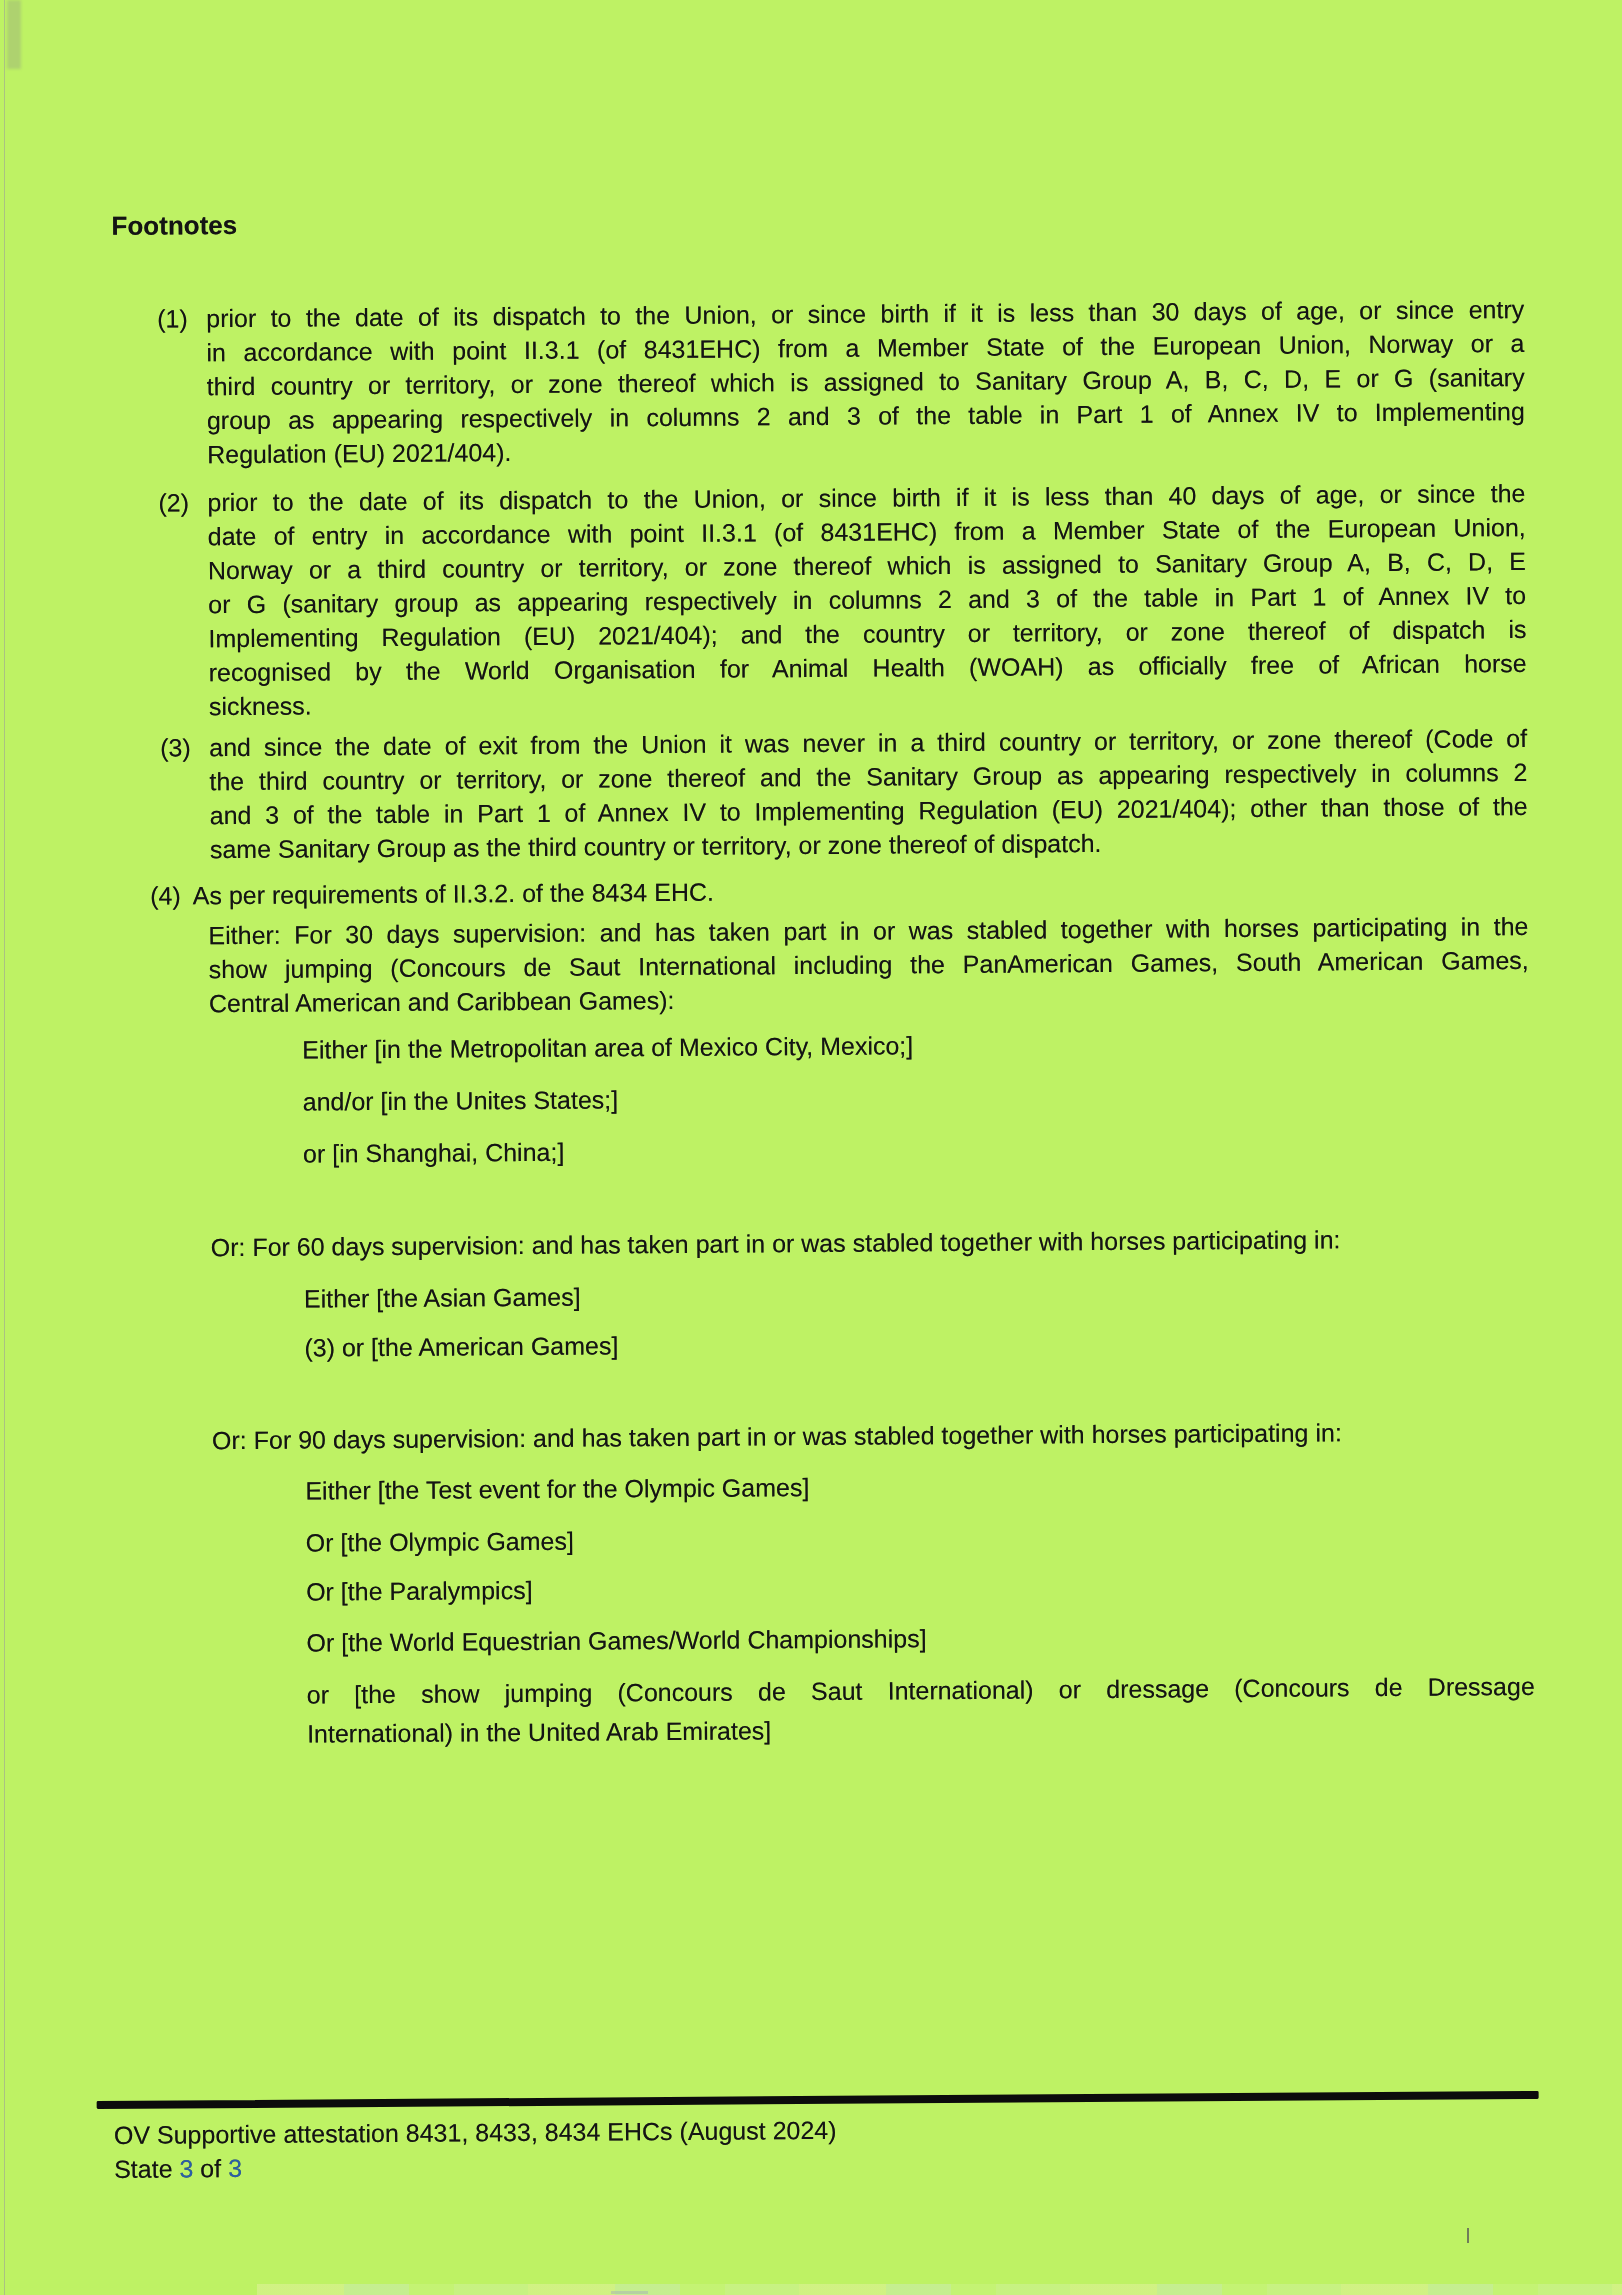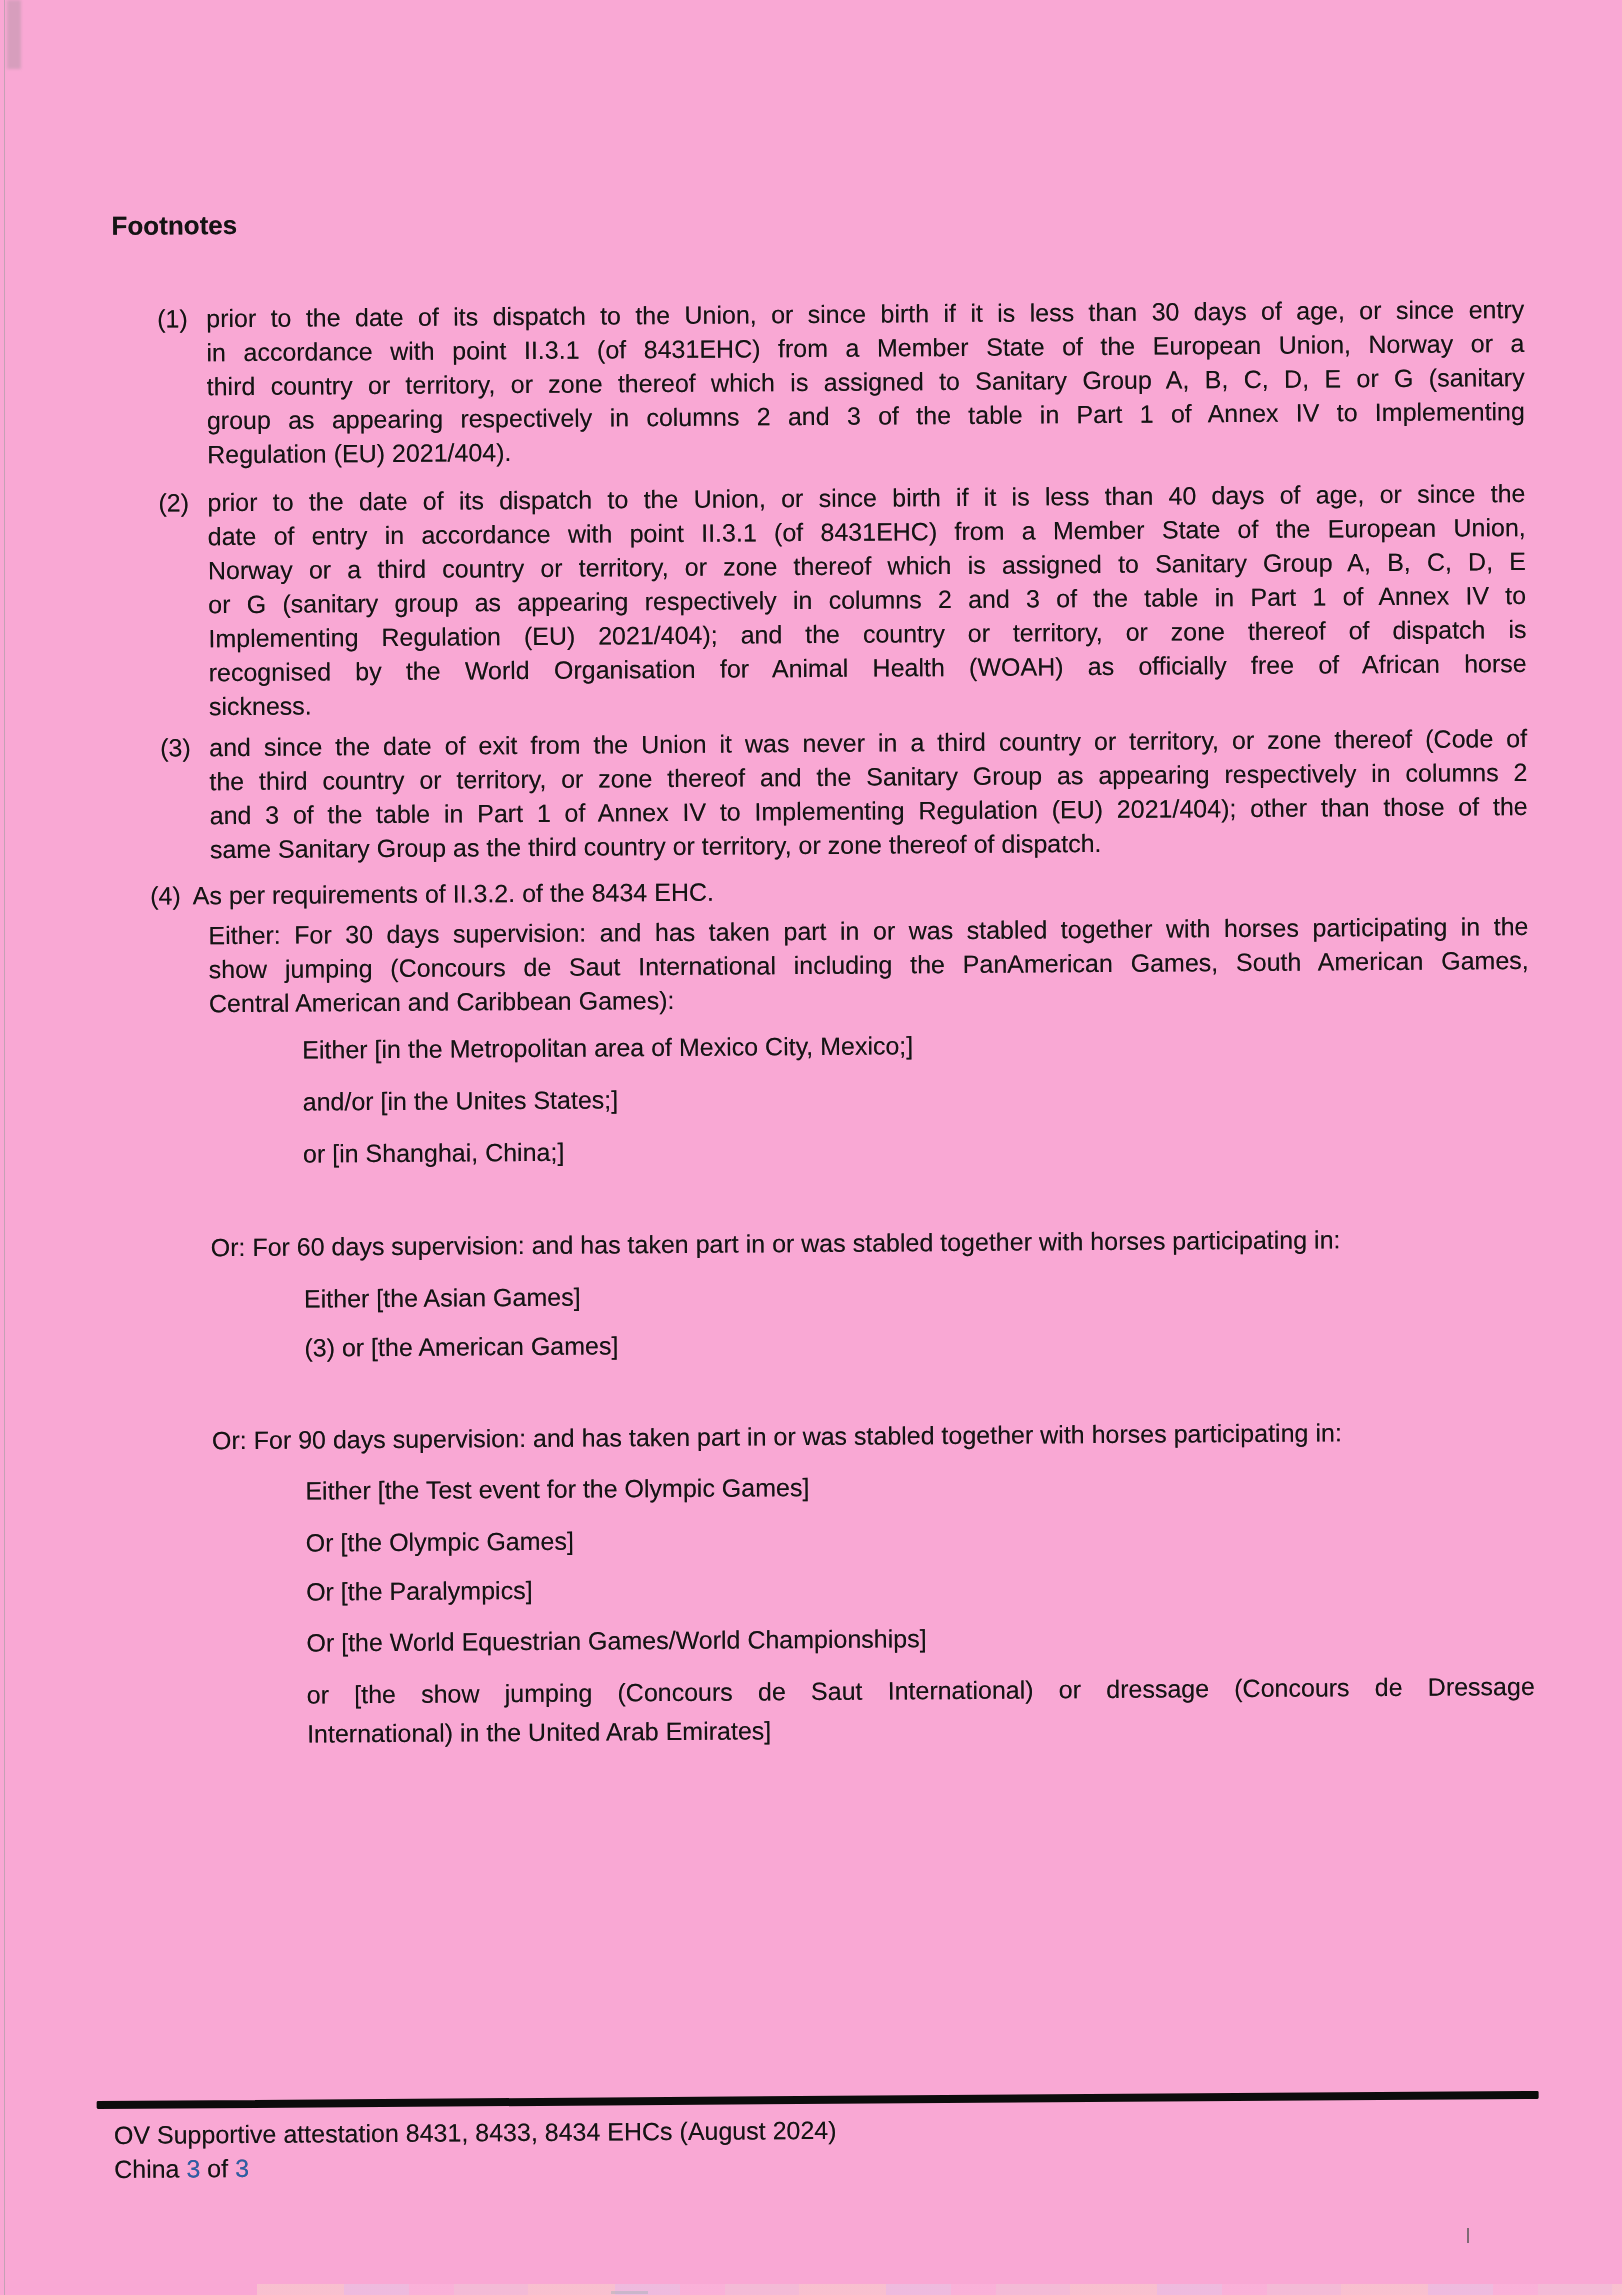--- a/index.html
+++ b/index.html
@@ -3,21 +3,21 @@
 <meta charset="utf-8">
 <style>
   html,body{margin:0;padding:0;}
   body{
     width:1622px;height:2295px;
     background:#ffffff;
     font-family:"Liberation Sans","DejaVu Sans",sans-serif;
     color:#141414;
     overflow:hidden;
   }
-  #page{position:absolute;left:0;top:0;width:1622px;height:2295px;background:#f9a8d4;}
+  #page{position:absolute;left:0;top:0;width:1622px;height:2295px;background:#bef264;}
   
   .edge-left{position:absolute;left:3.7px;top:0;width:1.8px;height:2295px;background:#9b9b9b;opacity:.55;}
   .smudge{position:absolute;left:7.3px;top:0;width:13.8px;height:69px;background:#8a8a8a;opacity:.3;filter:blur(1.8px);}
   .tick{position:absolute;left:1467px;top:2228px;width:1.8px;height:14.7px;background:#555;opacity:.75;}
   .strip{position:absolute;left:257px;top:2284px;width:1365px;height:11px;opacity:.5;
     background:repeating-linear-gradient(90deg,
       rgba(247,240,196,.65) 0 87px,
       rgba(213,229,245,.60) 87px 152px,
       rgba(255,255,255,.20) 152px 197px,
       rgba(226,240,220,.50) 197px 271px);}
@@ -111,21 +111,21 @@
     <div class="opt" style="left:303px;top:1622px;">Or [the World Equestrian Games/World Championships]</div>
 
     <div class="fn" style="left:303px;top:1672px;width:1228px;line-height:39px;">
       <div class="ln">or [the show jumping (Concours de Saut International) or dressage (Concours de Dressage</div>
       <div class="ln-last">International) in the United Arab Emirates]</div>
     </div>
 
     <div class="rule"></div>
     <div class="f-line" style="left:107px;top:2114px;">OV Supportive attestation 8431, 8433, 8434 EHCs (August 2024)</div>
     <div class="f-line" style="left:107px;top:2148px;">
-      <span>China</span>
+      <span>State</span>
       <span class="pg">3</span>
       <span>of</span>
       <span class="pg">3</span>
     </div>
 
   </div>
 </div>
 
 
 </body></html>

